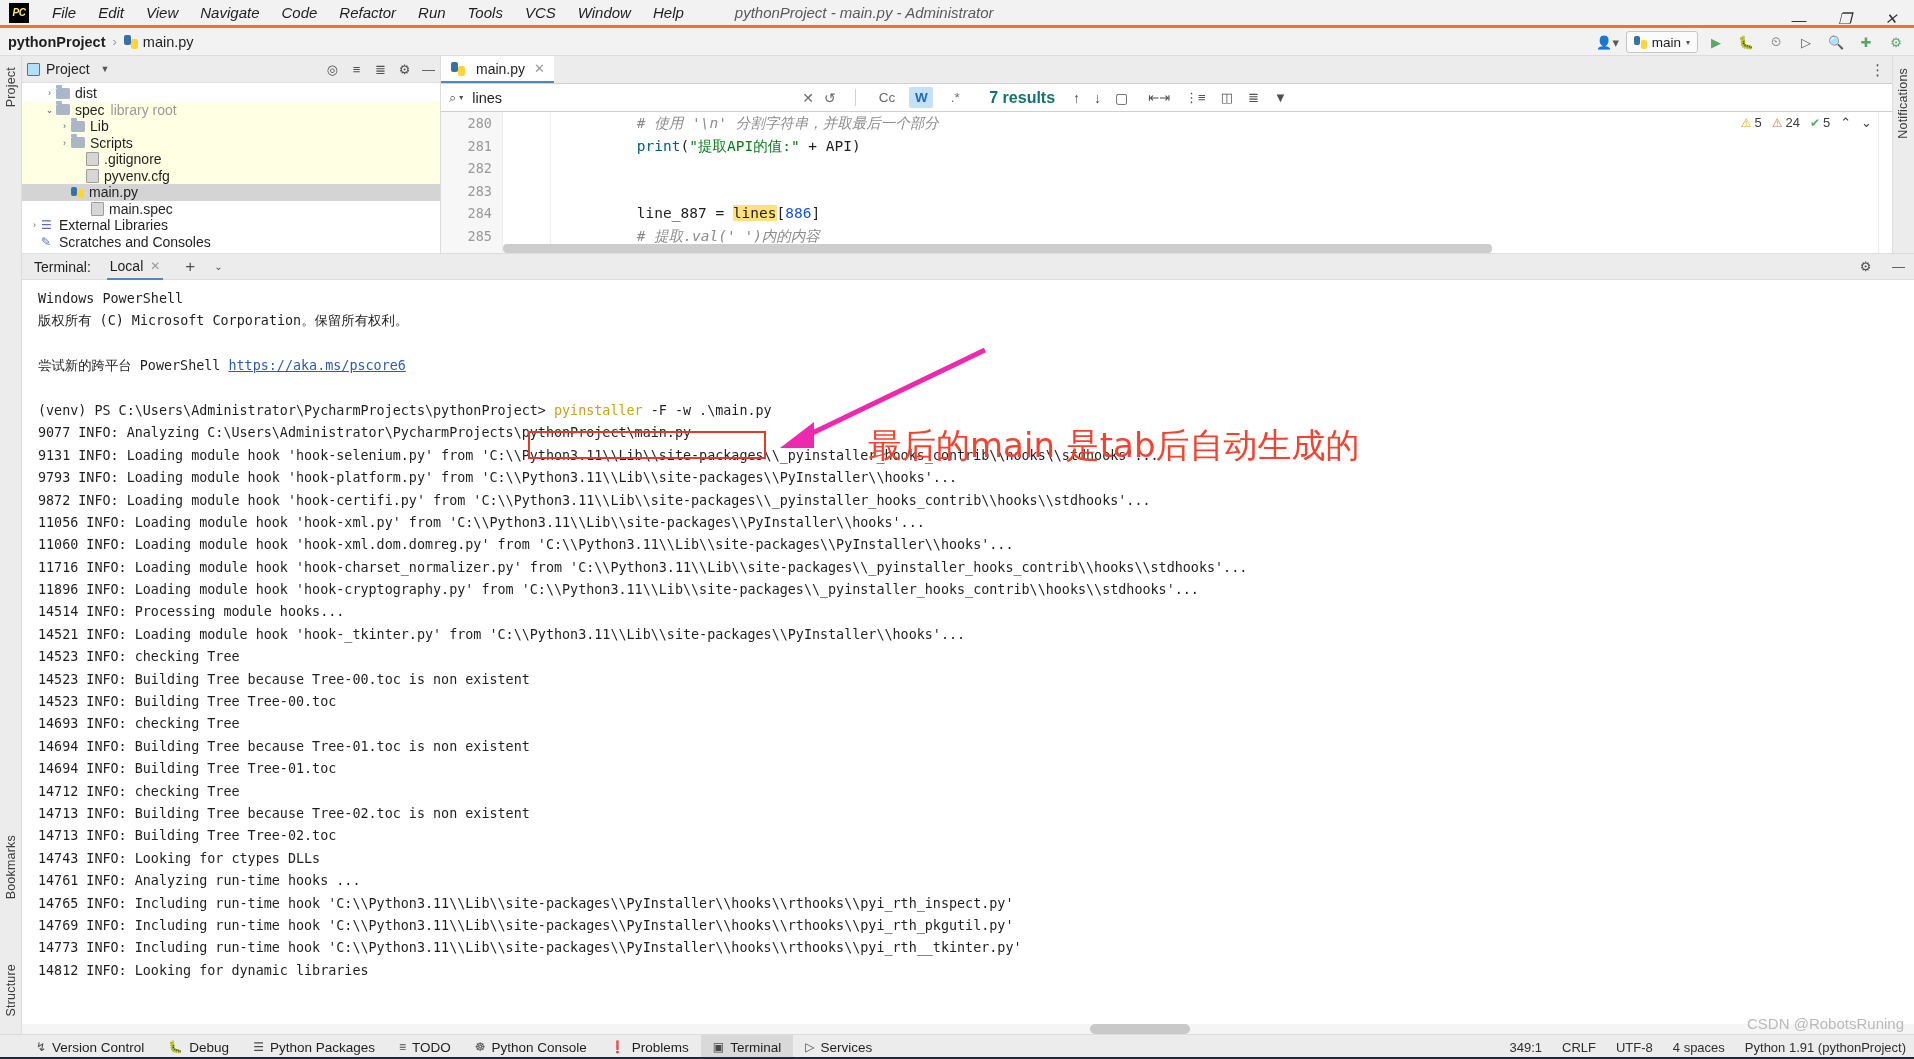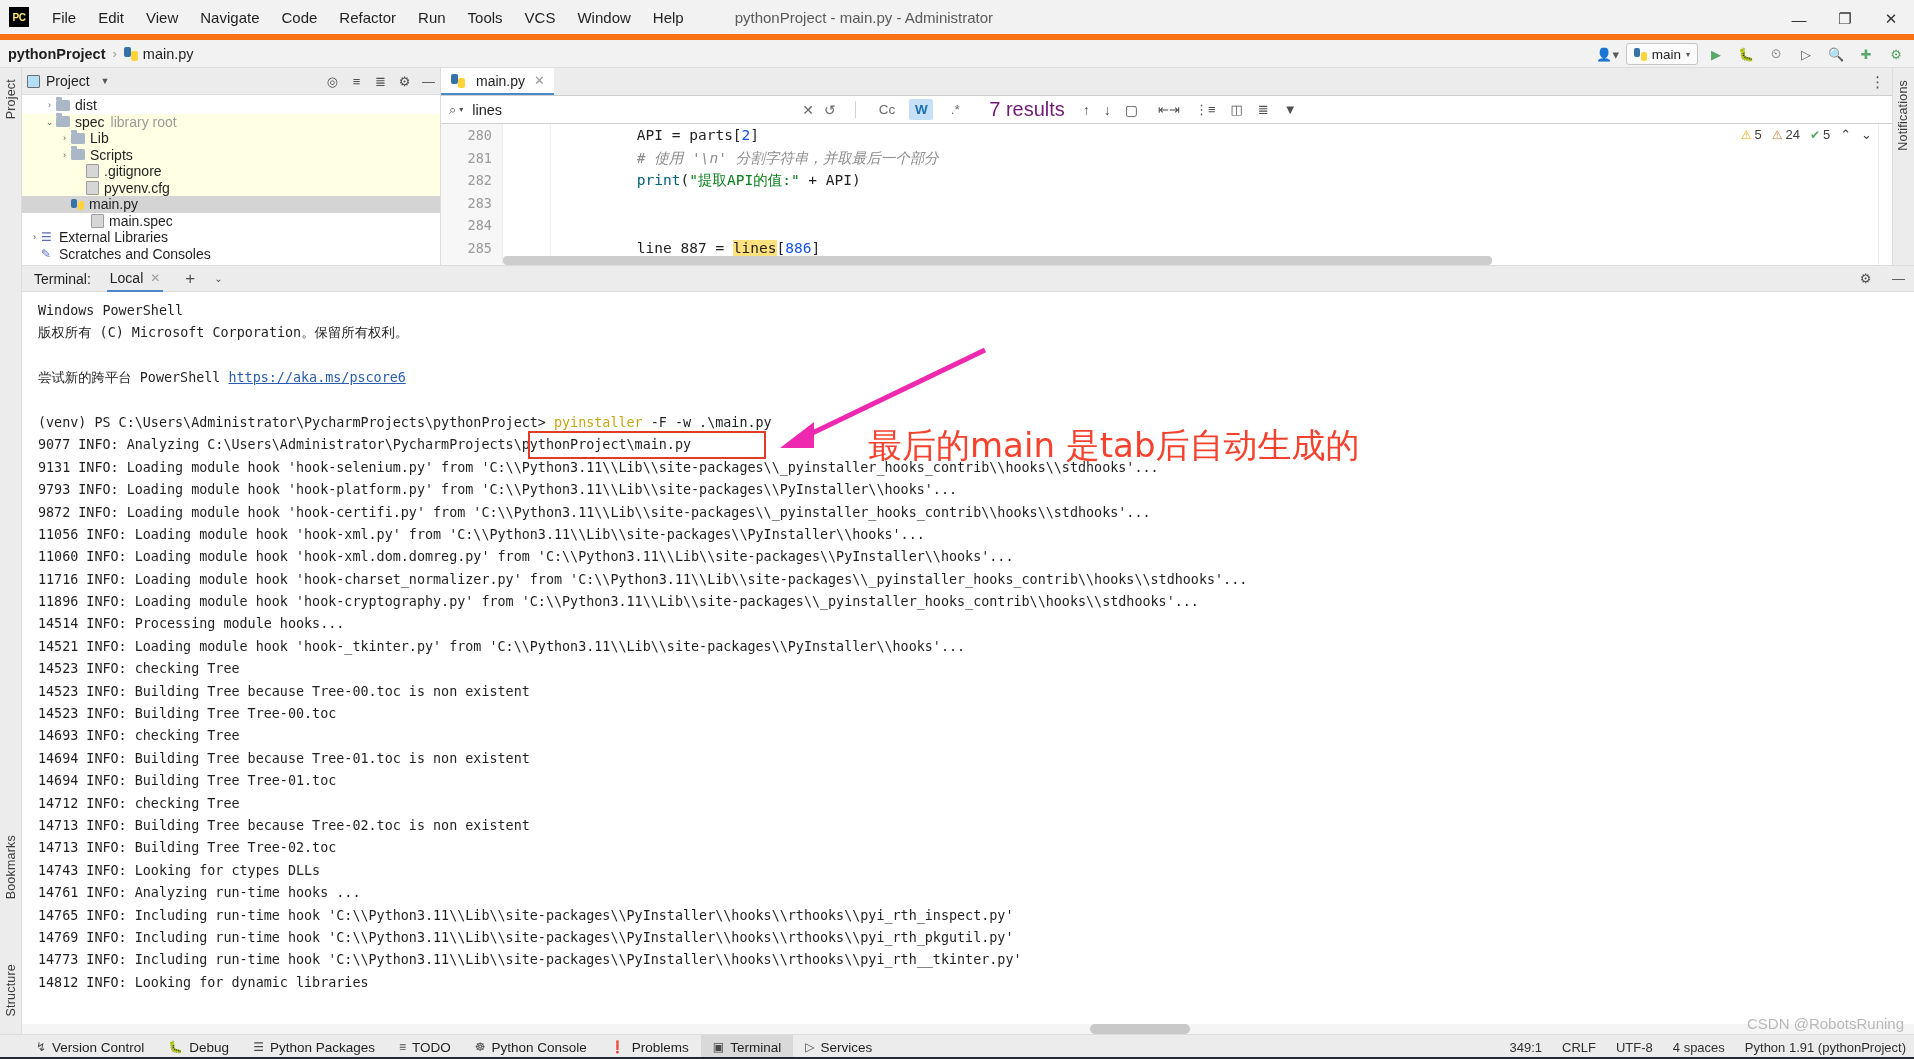--- a/index.html
+++ b/index.html
@@ -8,22 +8,22 @@
     background: #f2f2f2;
     font-family: "Liberation Sans", sans-serif;
     font-size: 15px;
     color: #1f1f1f;
     overflow: hidden;
   }
   .app { position: relative; width: 1914px; height: 1059px; display: flex; flex-direction: column; }
 
   
   .titlebar {
-    height: 40px; background: #f2f2f2; display: flex; align-items: center;
-    border-bottom: 6px solid #f97316; flex: none; position: relative;
+    height: 28px; background: #f2f2f2; display: flex; align-items: center;
+    border-bottom: 3px solid #f97316; flex: none; position: relative; font-style: italic;
   }
   .pc-logo {
     width: 20px; height: 20px; margin-left: 9px; margin-right: 12px;
     background: #000; color: #ffe873; font-size: 10px; font-weight: bold;
     display: flex; align-items: center; justify-content: center;
     font-family: "Liberation Sans", sans-serif; letter-spacing: -0.5px;
   }
   .menu { display: flex; align-items: center; gap: 0px; }
   .menu-item {
     padding: 4px 11px; font-size: 15px; color: #1f1f1f; cursor: default; white-space: nowrap;
@@ -164,21 +164,21 @@
     border: none; outline: none; font-size: 14.5px; font-family: "Liberation Sans", sans-serif;
     color: #1f1f1f; width: 330px; background: transparent;
   }
   .find-ctl { display: flex; align-items: center; gap: 10px; color: #6a6a6a; font-size: 14px; }
   .find-sep { width: 1px; height: 17px; background: #d2d2d2; margin: 0 9px; }
   .opt-box {
     min-width: 24px; height: 21px; display: flex; align-items: center; justify-content: center;
     font-size: 13.5px; color: #6a6a6a; border-radius: 2px; padding: 0 4px;
   }
   .opt-box.active { background: #c6e0f7; color: #1a6fb5; font-weight: bold; }
-  .results-count { font-size: 20px; color: #701a75; margin-left: 22px; white-space: nowrap; }
+  .results-count { font-size: 16px; color: #0f766e; margin-left: 22px; white-space: nowrap; font-weight: bold; }
   .find-arrows { display: flex; align-items: center; gap: 14px; margin-left: 18px; color: #4f4f4f; font-size: 14px; }
   .find-tools { display: flex; align-items: center; gap: 15px; margin-left: 20px; color: #4f4f4f; font-size: 13px; }
 
   .code-wrap { flex: 1; display: flex; background: #ffffff; overflow: hidden; position: relative; }
   .gutter {
     width: 62px; background: #f7f7f7; flex: none; text-align: right;
     padding-right: 10px; padding-top: 0px; border-right: 1px solid #ededed;
   }
   .gutter div { height: 22.6px; line-height: 22.6px; font-size: 13.5px; color: #9a9a9a;
     font-family: "DejaVu Sans Mono", monospace; }
@@ -457,21 +457,20 @@
                 <div>280</div>
                 <div>281</div>
                 <div>282</div>
                 <div>283</div>
                 <div>284</div>
                 <div>285</div>
                 <div>286</div>
               </div>
             <div class="gutter-fold"></div>
             <div class="code" id="code">
-                <div><span>        API = parts[</span><span class="k-num">2</span><span>]</span></div>
                 <div><span class="k-com">        # 使用 '\n' 分割字符串，并取最后一个部分</span></div>
                 <div><span>        </span><span class="k-fn">print</span><span>(</span><span class="k-str">"提取API的值:"</span><span> + API)</span></div>
                 <div><span></span></div>
                 <div><span></span></div>
                 <div><span>        line_887 = </span><span class="hl-match">lines</span><span>[</span><span class="k-num">886</span><span>]</span></div>
                 <div><span class="k-com">        # 提取.val(' ')内的内容</span></div>
               </div>
             <div class="editor-status">
               <span class="es-item">
                 <span class="es-warn">⚠</span>

